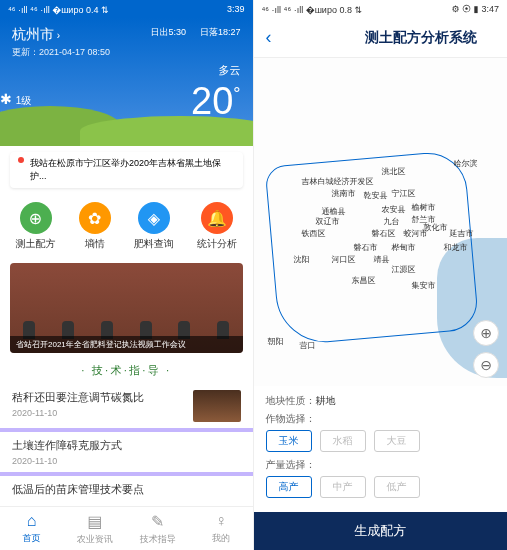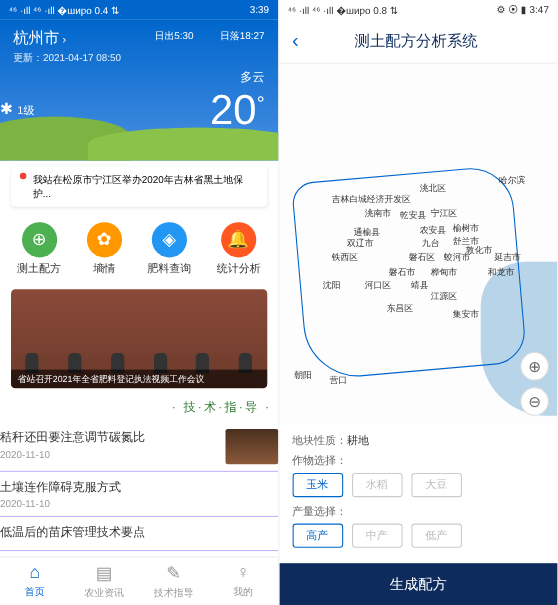--- a/index.html
+++ b/index.html
@@ -6,55 +6,55 @@
 body{display:flex;width:507px;height:550px;background:#fff}
 .screen{width:253.5px;height:550px;position:relative;overflow:hidden;display:flex;flex-direction:column}
 .screen.left{border-right:1px solid #eee}
 .statusbar{height:18px;display:flex;justify-content:space-between;align-items:center;padding:0 8px;font-size:9px;color:#333}
 .statusbar.dark{background:#0066cc;color:#fff}
 .sb-left,.sb-right{display:flex;align-items:center;gap:3px}
 .weather-card{background:linear-gradient(180deg,#0066cc,#4a90e2);color:#fff;padding:8px 12px 16px;position:relative;height:128px}
 .weather-top{display:flex;justify-content:space-between;font-size:10px}
 .city{font-size:14px;font-weight:500}
 .update{font-size:9px;opacity:.9;margin-top:2px}
-.sun-times{font-size:9px;display:flex;gap:24px}
+.sun-times{font-size:9px;display:flex;gap:14px}
 .weather-main{display:flex;align-items:center;justify-content:flex-end;margin-top:4px;position:relative}
 .temp{font-size:38px;font-weight:200;display:flex;align-items:flex-start}
 .temp-deg{font-size:18px;margin-top:4px}
 .temp-label{font-size:11px;text-align:right;margin-bottom:2px}
 .wind-info{position:absolute;left:0;bottom:24px;font-size:10px}
 .wind-arrow{font-size:14px;margin-right:4px}
 .hills{position:absolute;bottom:0;left:0;right:0;height:24px}
 .hill{position:absolute;bottom:0;border-radius:50% 50% 0 0}
 .hill1{left:-20px;width:140px;height:40px;background:#7cb342}
 .hill2{left:80px;width:200px;height:30px;background:#8bc34a}
 .notice{margin:6px 10px;background:#fff;border-radius:4px;padding:5px 8px;display:flex;align-items:flex-start;font-size:9px;box-shadow:0 1px 3px rgba(0,0,0,.1)}
 .notice-dot{width:6px;height:6px;background:#f44336;border-radius:50%;margin-right:6px}
 .quick-actions{display:flex;justify-content:space-around;padding:8px 4px}
 .qa{display:flex;flex-direction:column;align-items:center;gap:3px}
 .qa-icon{width:32px;height:32px;border-radius:50%;display:flex;align-items:center;justify-content:center;color:#fff;font-size:16px}
 .qa-label{font-size:10px;color:#333}
 .news-photo{margin:4px 10px;height:90px;background:linear-gradient(#8b4a3a,#6b3a2a);border-radius:4px;position:relative;overflow:hidden}
 .news-caption{position:absolute;bottom:0;left:0;right:0;background:rgba(0,0,0,.6);color:#fff;font-size:8px;padding:3px 6px}
 .people{position:absolute;bottom:14px;left:0;right:0;display:flex;justify-content:space-around}
 .person{width:12px;height:18px;background:#333;border-radius:4px 4px 0 0}
-.section-title{text-align:right;font-size:11px;color:#2e7d32;padding:6px;letter-spacing:2px}
-.article{padding:6px 0;border-bottom:1px solid #c4b5fd}
+.section-title{text-align:center;font-size:11px;color:#2e7d32;padding:6px;letter-spacing:2px}
+.article{padding:6px 12px;border-bottom:4px solid #c4b5fd}
 .article-title{font-size:11px;color:#333;margin-bottom:3px}
 .article-date{font-size:9px;color:#999}
 .article.with-img{display:flex;justify-content:space-between;align-items:flex-start;gap:8px}
 .article-img{width:48px;height:32px;background:linear-gradient(#4a2f1f,#8b5a3a);border-radius:2px;flex-shrink:0}
 .bottom-nav{position:absolute;bottom:0;left:0;right:0;height:44px;display:flex;border-top:1px solid #eee;background:#fff}
 .nav-item{flex:1;display:flex;flex-direction:column;align-items:center;justify-content:center;gap:2px;font-size:9px;color:#999}
 .nav-item.active{color:#0066cc}
 .nav-icon{font-size:16px}
 
 .topbar{height:40px;display:flex;align-items:center;padding:0 12px;border-bottom:1px solid #eee}
 .back{color:#0066cc;font-size:18px;margin-right:8px}
-.title{flex:1;text-align:center;font-size:14px;font-weight:400;color:#0d2b5c;margin-right:18px}
+.title{flex:1;text-align:right;font-size:14px;font-weight:700;color:#0d2b5c;margin-right:18px}
 .map-area{flex:1;position:relative;background:#fdfdfd;overflow:hidden}
 .water{position:absolute;background:#b8d4e8}
 .water1{right:0;top:180px;width:70px;height:140px;border-radius:40px 0 0 60px}
 .boundary{position:absolute;left:18px;top:100px;width:200px;height:180px;border:1.5px solid #0066cc;border-radius:20px 40px 30px 50px;transform:rotate(-5deg)}
 .map-label{position:absolute;font-size:8px;color:#333;white-space:nowrap}
 .map-controls{position:absolute;right:8px;bottom:8px;display:flex;flex-direction:column;gap:6px}
 .map-btn{width:26px;height:26px;border-radius:50%;background:#fff;border:1px solid #ddd;display:flex;align-items:center;justify-content:center;font-size:14px;color:#666}
 .info-panel{padding:8px 12px;font-size:10px;color:#333}
 .info-row{margin-bottom:4px}
 .info-label{color:#666;display:inline;font-size:10px}

